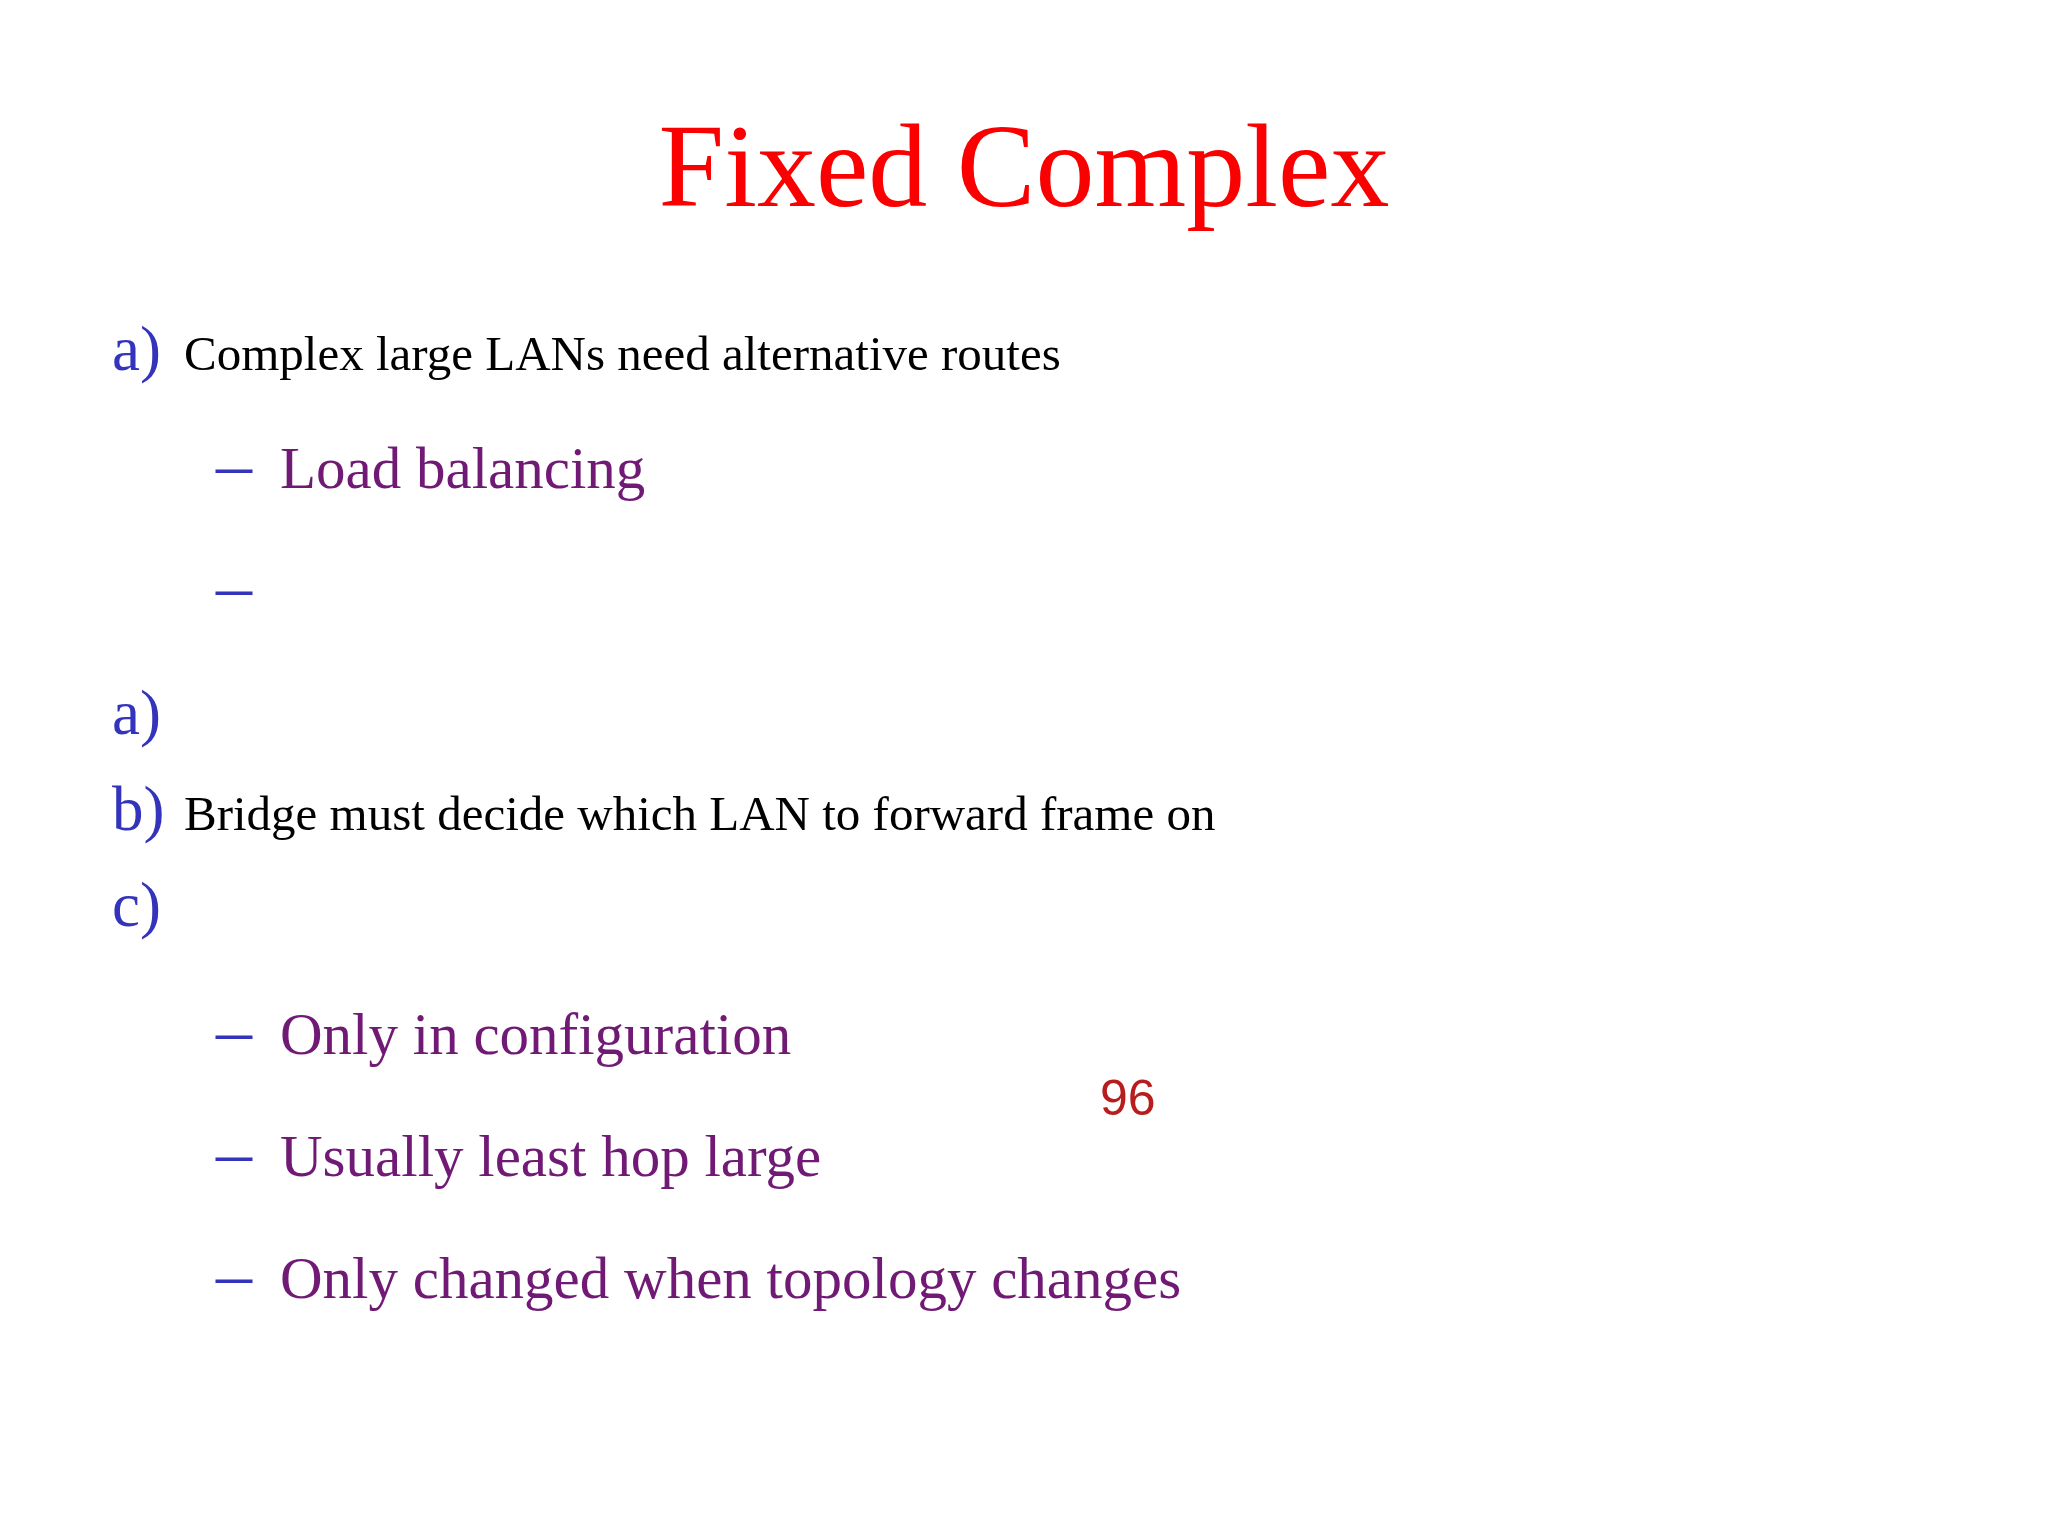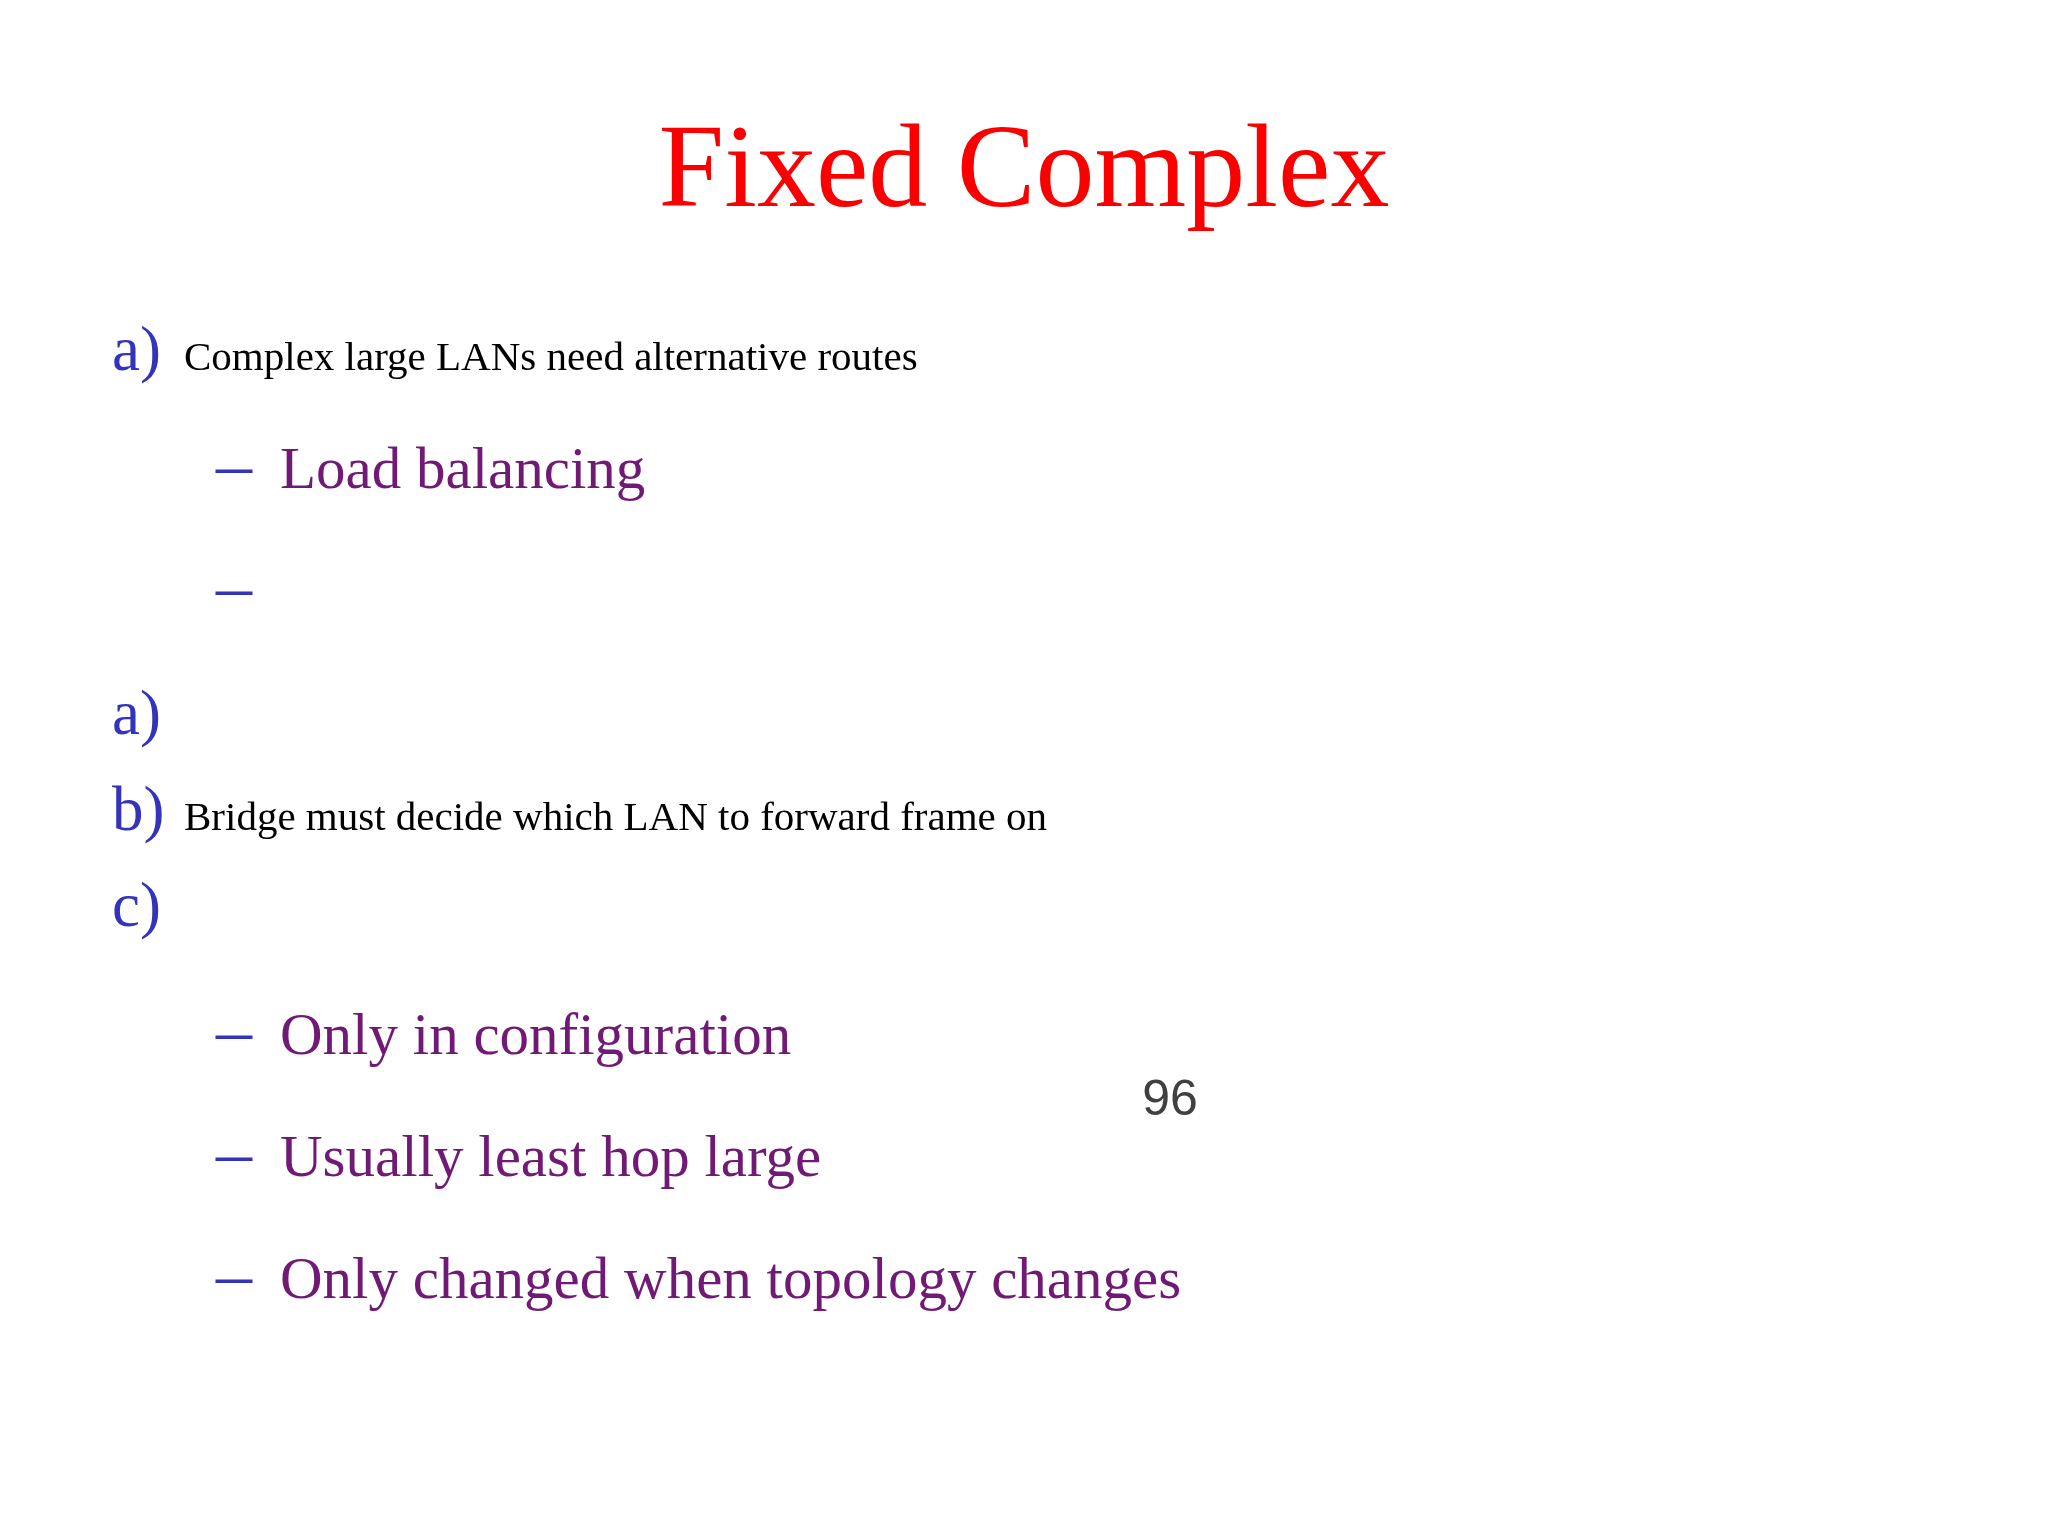--- a/index.html
+++ b/index.html
@@ -61,21 +61,21 @@
   .item.level1 .marker {
     color: #3333bb;
     font-size: 63px;
     line-height: 1;
     width: 72px;
     flex: 0 0 72px;
     font-family: "Liberation Serif", "DejaVu Serif", serif;
   }
   .item.level1 .text {
     color: #000000;
-    font-size: 41px;
+    font-size: 49px;
     line-height: 1;
     font-family: "Liberation Serif", "DejaVu Serif", serif;
   }
 
   
   .item.level2 {
     margin-left: 104px;
     height: 118px;
   }
   .item.level2 .marker {
@@ -97,22 +97,21 @@
   .gap-sm { margin-top: 4px; }
   .gap-md { margin-top: 14px; }
   .gap-lg { margin-top: 24px; }
 
   
   .page-number {
     position: absolute;
     left: 1100px;
     top: 1073px;
     width: 140px;
-    text-align: center;
-    color: #404040;
+    color: #b91c1c;
     font-family: "Liberation Sans", "DejaVu Sans", sans-serif;
     font-size: 50px;
     line-height: 1;
   }
 </style>
 </head>
 <body>
 
 <div class="slide">
 

